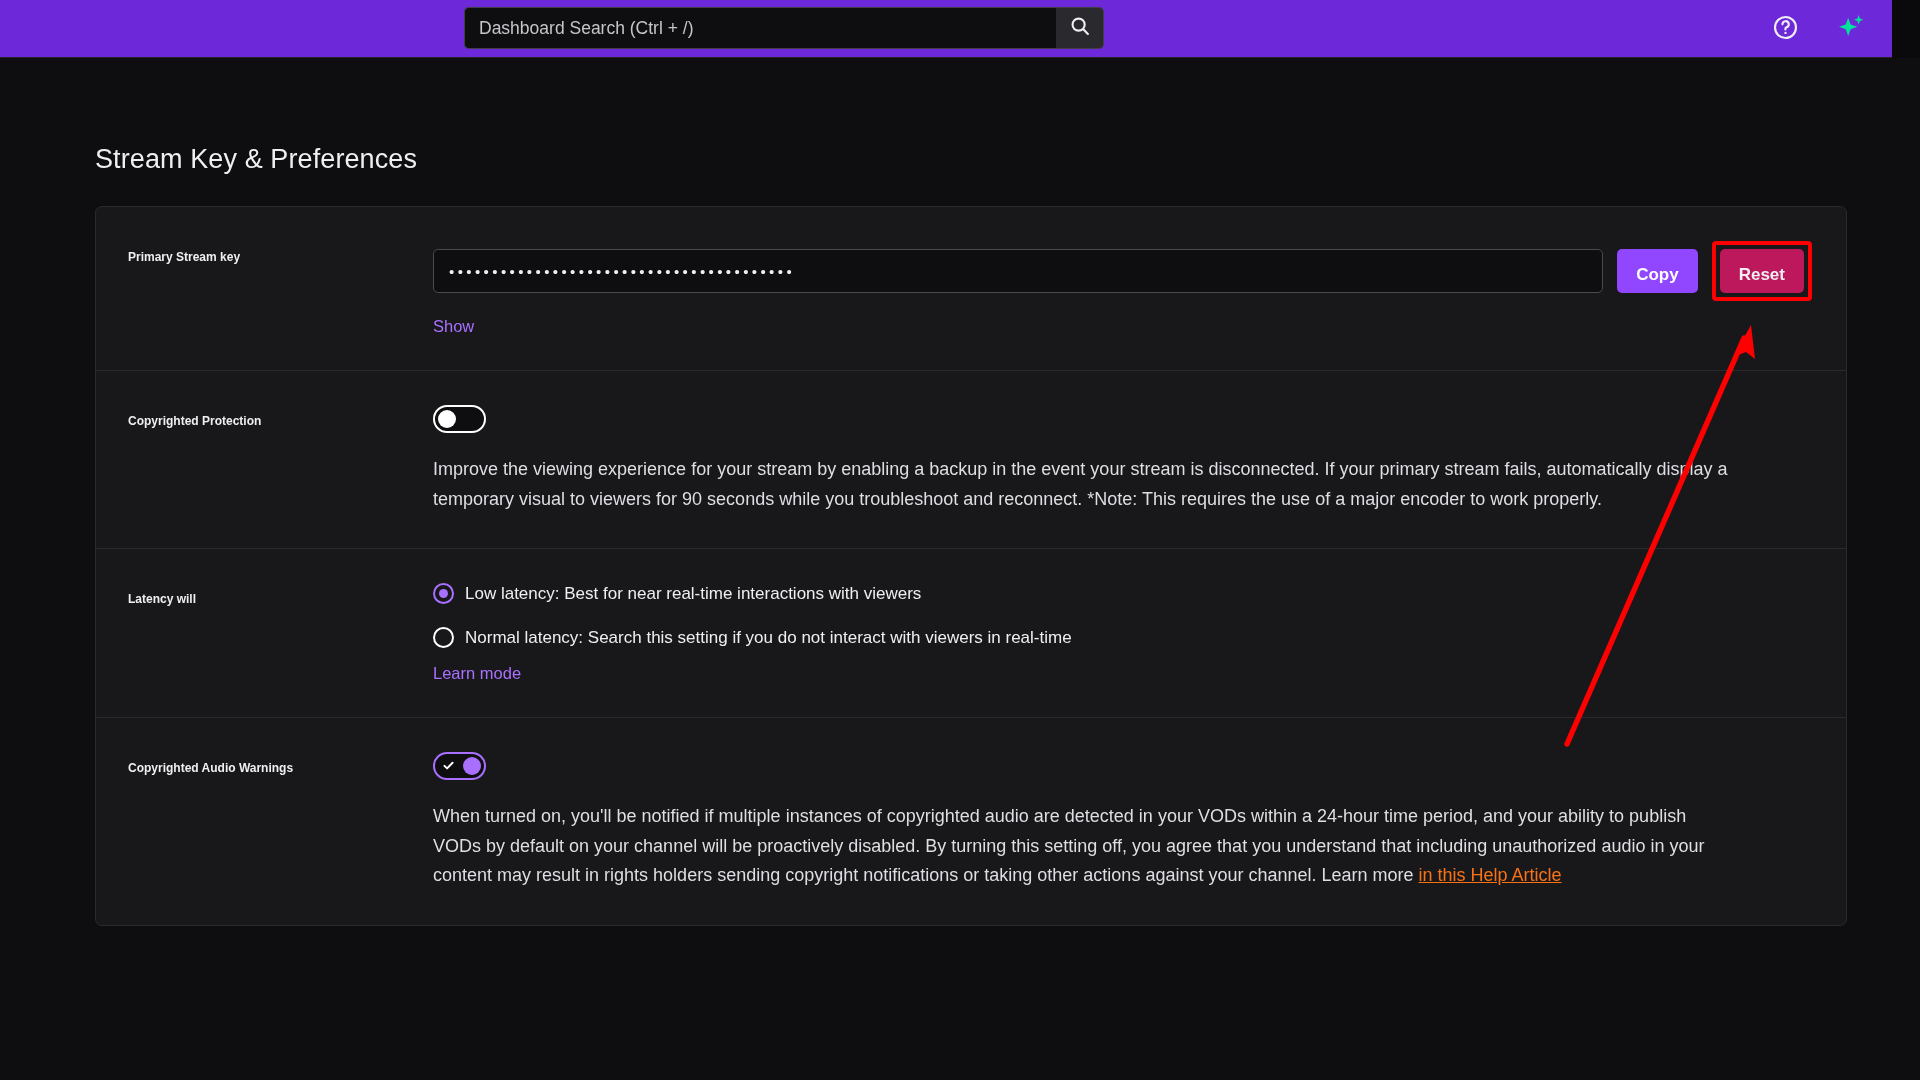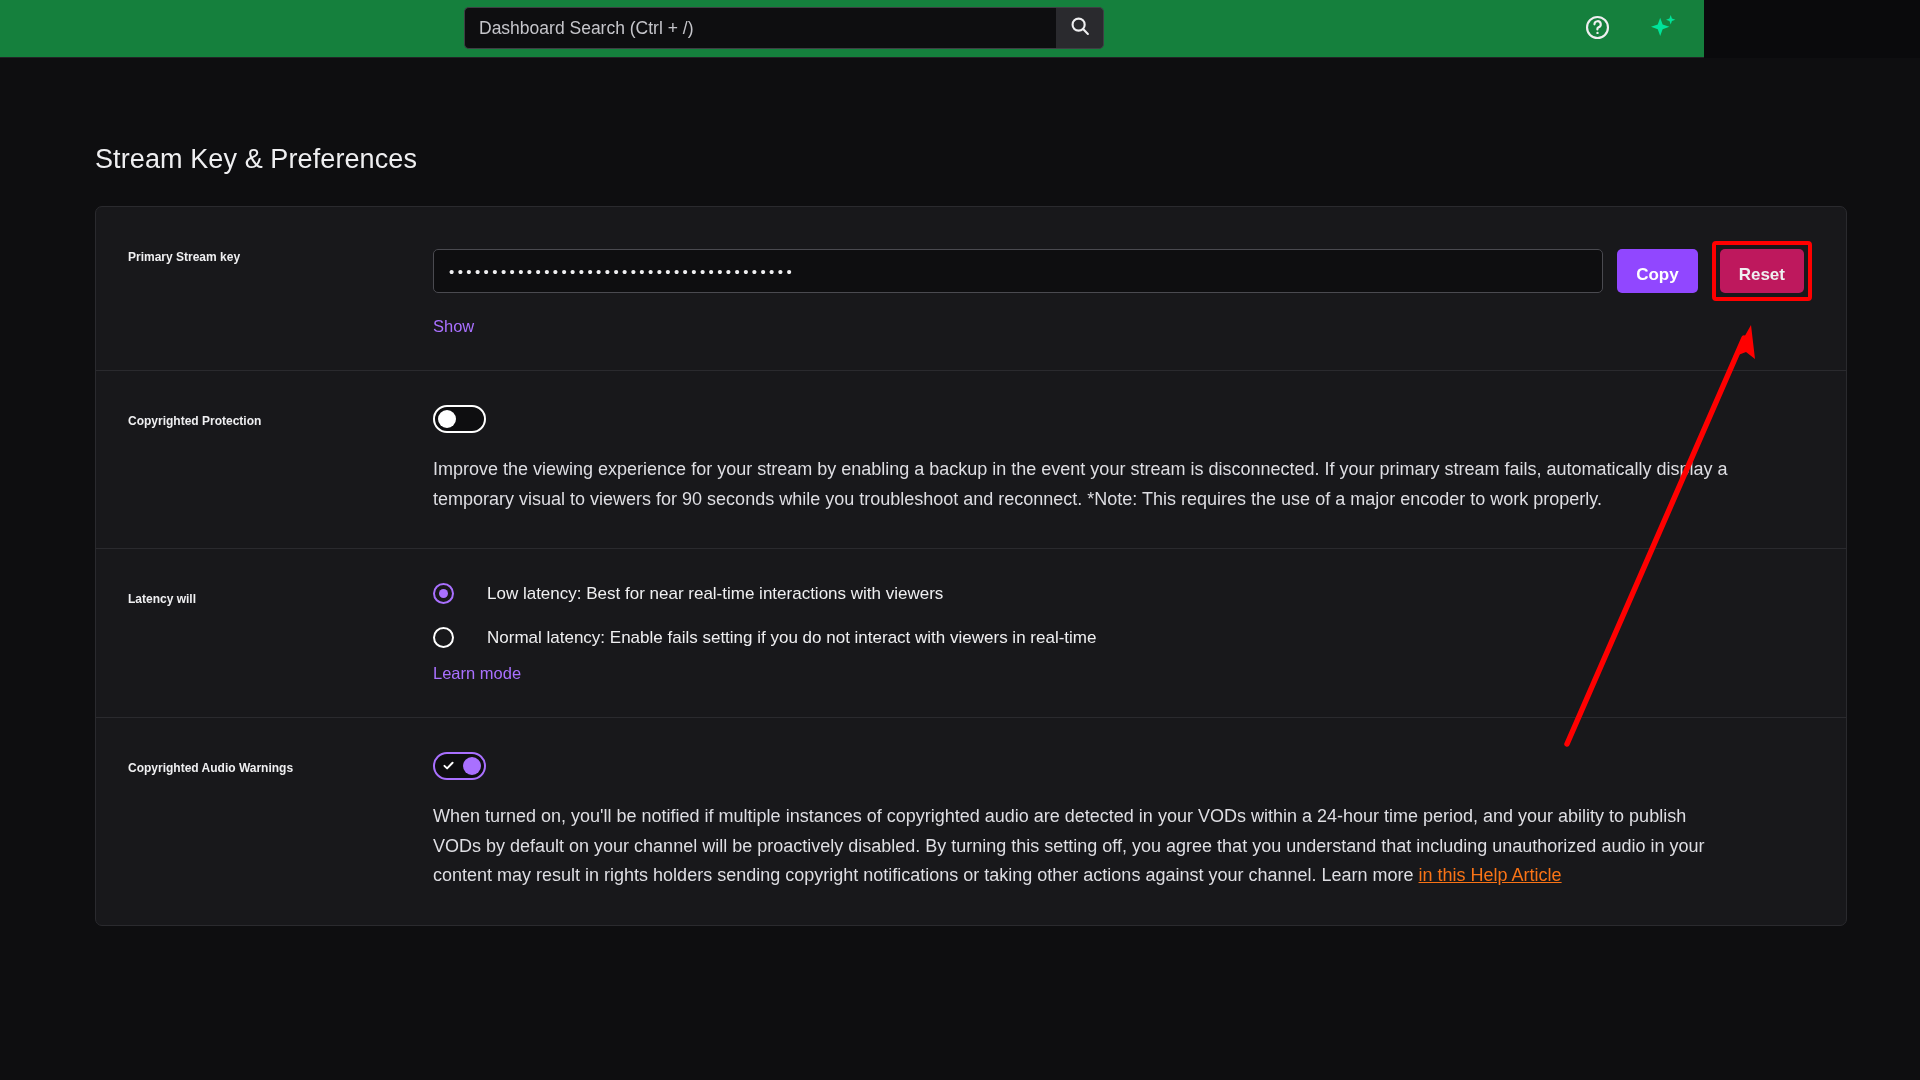--- a/index.html
+++ b/index.html
@@ -9,23 +9,23 @@
     height: 1080px;
     background: #0a0a0c;
     font-family: "Liberation Sans", sans-serif;
     overflow: hidden;
   }
 
   
   .topbar {
     position: absolute;
     top: 0; left: 0;
-    width: 1704px;
+    width: 1892px;
     height: 58px;
-    background: #15803d;
+    background: #6d28d9;
     border-bottom: 1px solid #232326;
   }
 
   .search-wrap {
     position: absolute;
     left: 464px;
     top: 7px;
     display: flex;
     align-items: stretch;
     height: 42px;
@@ -221,21 +221,21 @@
     font-size: 18px;
     line-height: 1.64;
     color: #dedee3;
     max-width: 1300px;
   }
 
   
   .radio-row {
     display: flex;
     align-items: center;
-    gap: 33px;
+    gap: 11px;
     margin-bottom: 23px;
   }
   .radio-row:last-of-type { margin-bottom: 0; }
   .radio {
     width: 21px; height: 21px;
     border-radius: 50%;
     flex: 0 0 21px;
     position: relative;
     cursor: pointer;
   }
@@ -333,21 +333,21 @@
 
     <div class="section">
       <div class="section-label">Latency will</div>
       <div class="section-body">
         <div class="radio-row">
           <span class="radio radio-on"></span>
           <span class="radio-label">Low latency: Best for near real-time interactions with viewers</span>
         </div>
         <div class="radio-row">
           <span class="radio radio-off"></span>
-          <span class="radio-label">Normal latency: Enable fails setting if you do not interact with viewers in real-time</span>
+          <span class="radio-label">Normal latency: Search this setting if you do not interact with viewers in real-time</span>
         </div>
         <span class="link">Learn mode</span>
       </div>
     </div>
 
     <div class="section">
       <div class="section-label">Copyrighted Audio Warnings</div>
       <div class="section-body">
         <span class="toggle toggle-on">
           <svg class="check" viewBox="0 0 16 16" fill="none" stroke="#ffffff" stroke-width="2.4">

